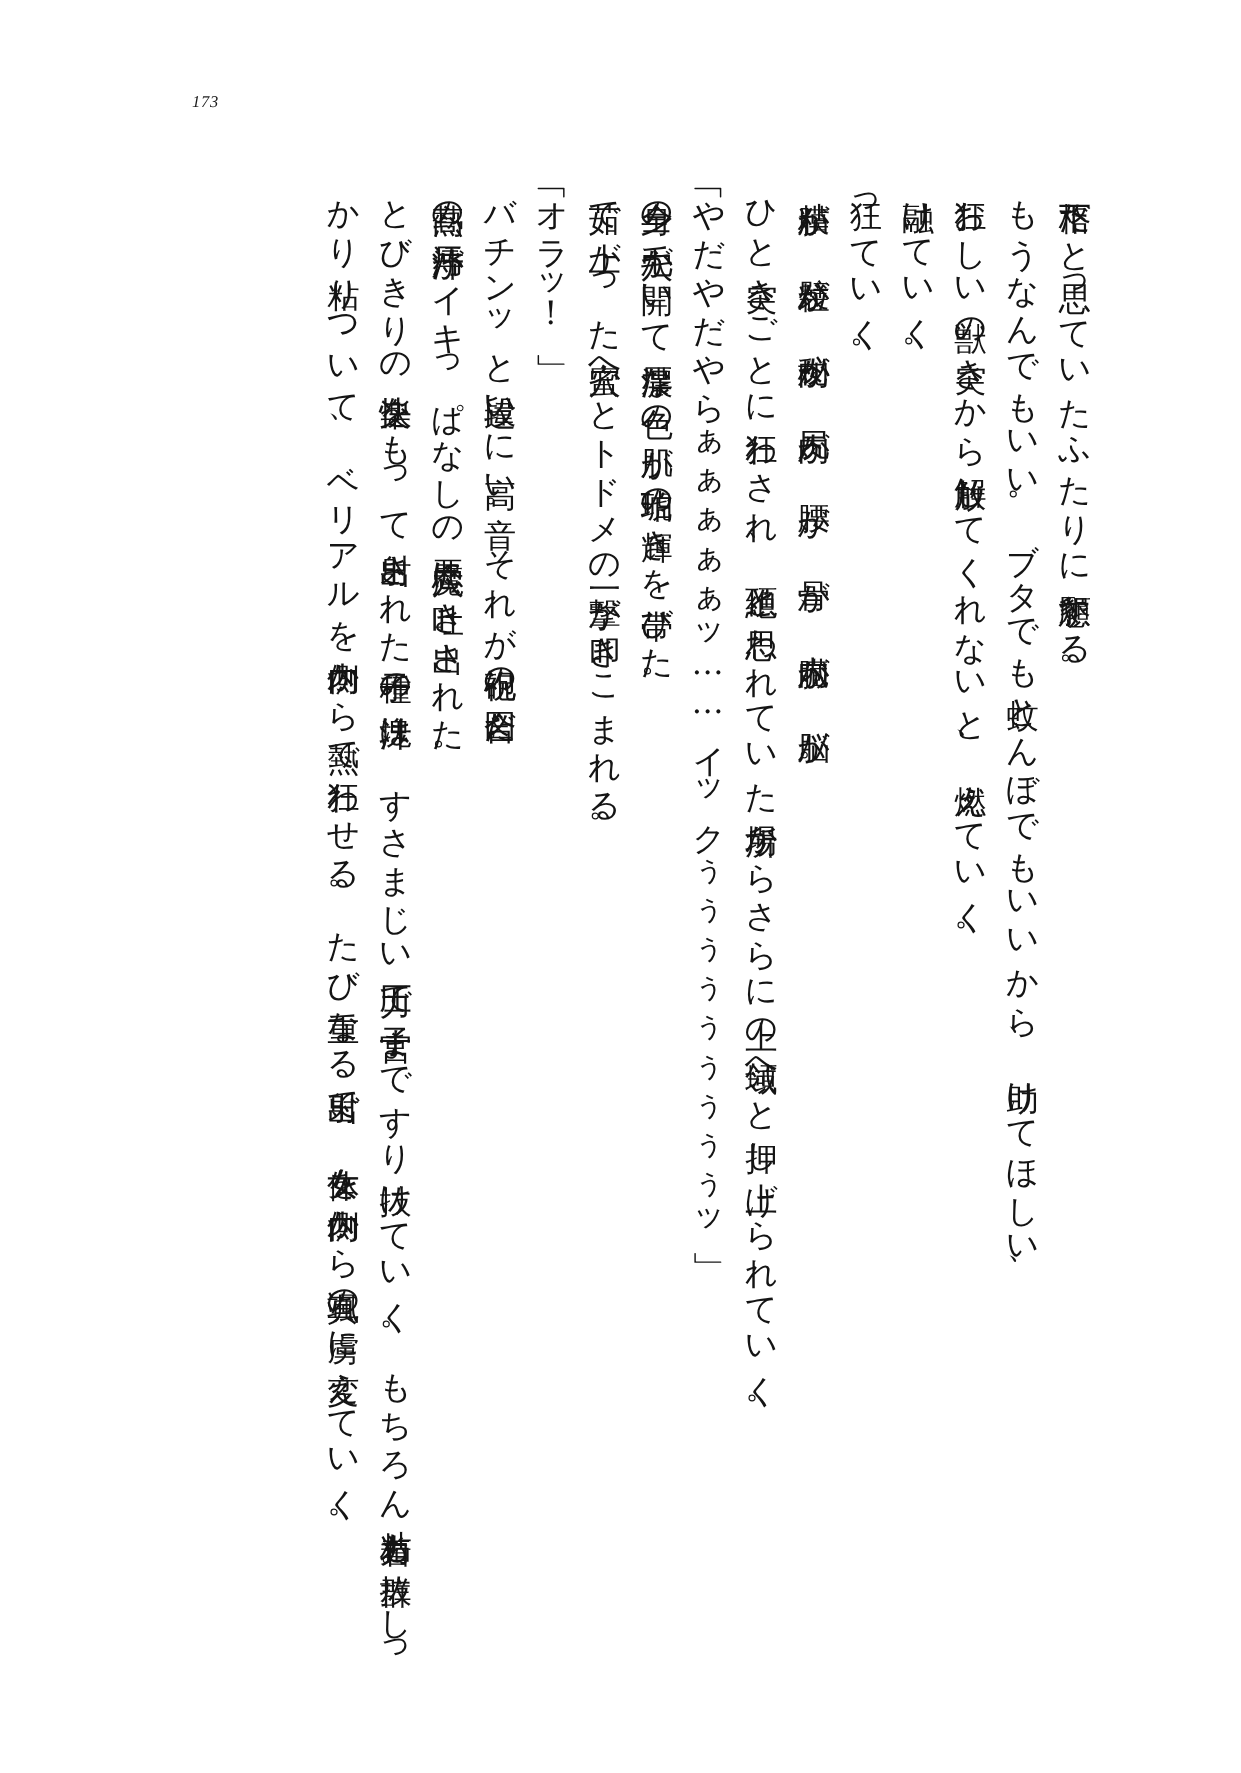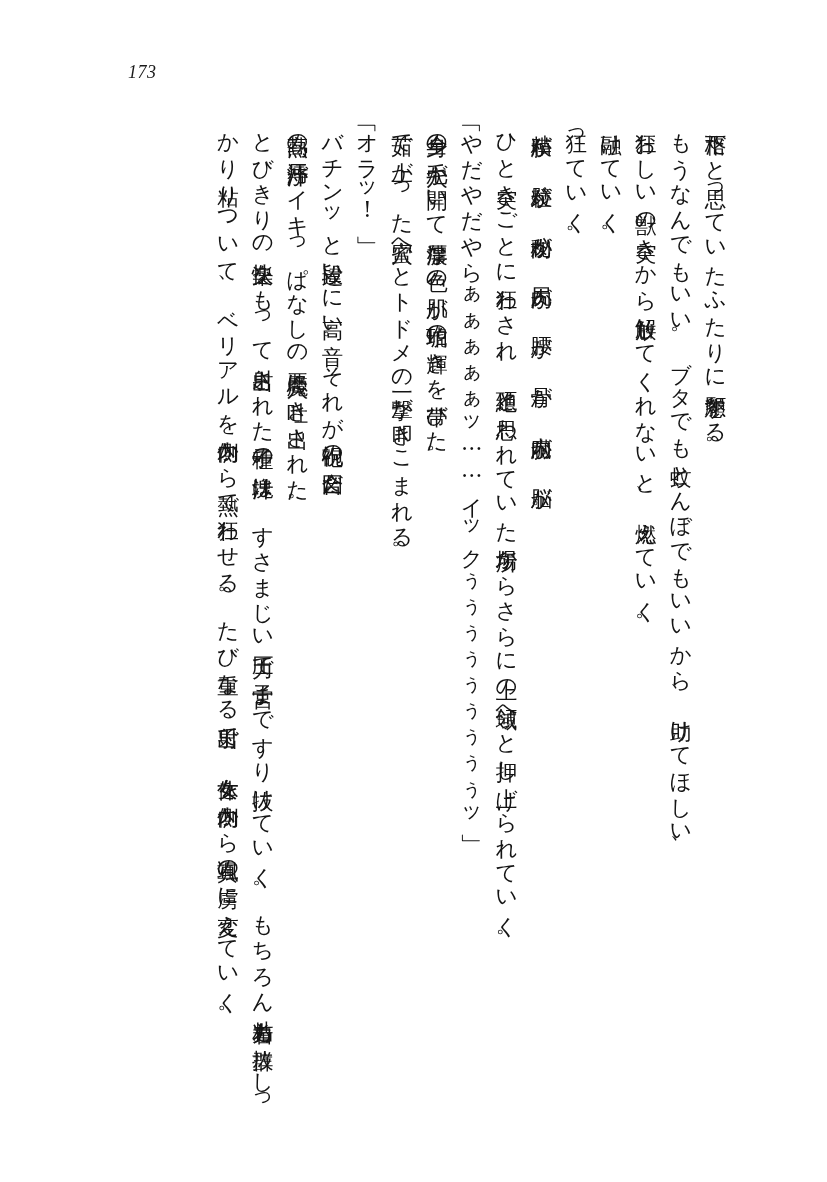--- a/index.html
+++ b/index.html
@@ -13,21 +13,21 @@
     height: 1182px;
     background: #ffffff;
     overflow: hidden;
     font-family: "Liberation Serif", "DejaVu Serif", serif;
     color: #1a1a1a;
   }
   .page-number {
     position: absolute;
     top: 62px;
     left: 128px;
-    font-size: 18px;
+    font-size: 11px;
     font-style: italic;
     font-family: "Liberation Serif", "DejaVu Serif", serif;
     color: #1a1a1a;
     letter-spacing: 0.5px;
   }
   .body-text {
     position: absolute;
     top: 118px;
     left: 92px;
     width: 640px;

